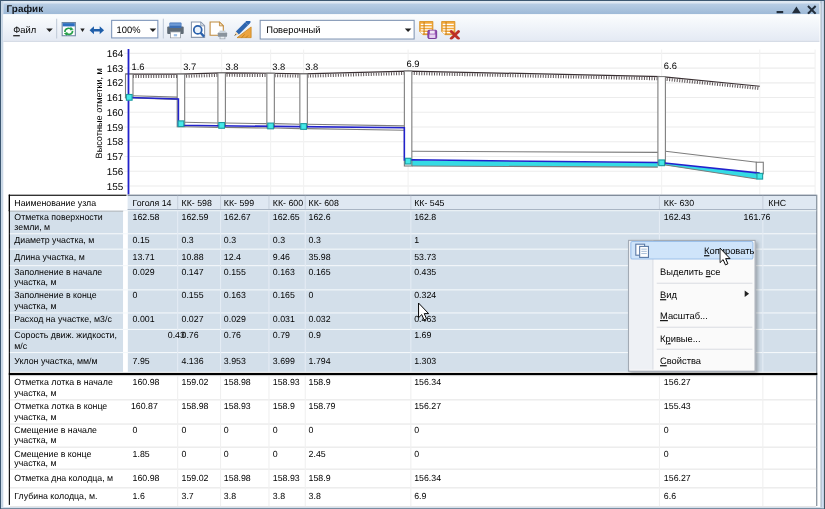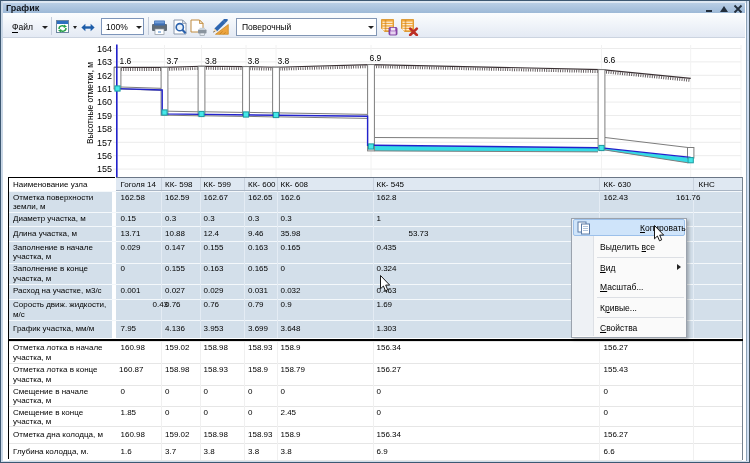--- a/index.html
+++ b/index.html
@@ -259,21 +259,21 @@
 <div class="t" style="left:203.5px;top:213.9px;">0.3</div>
 <div class="t" style="left:248px;top:213.9px;">0.3</div>
 <div class="t" style="left:280.5px;top:213.9px;">0.3</div>
 <div class="t" style="left:376.5px;top:213.9px;">1</div>
 <div class="t" style="left:13px;top:228.6px;line-height:9.8px;">Длина участка, м</div>
 <div class="t" style="left:120.5px;top:228.6px;">13.71</div>
 <div class="t" style="left:165px;top:228.6px;text-align:center;">10.88</div>
 <div class="t" style="left:203.5px;top:228.6px;">12.4</div>
 <div class="t" style="left:248px;top:228.6px;">9.46</div>
 <div class="t" style="left:280.5px;top:228.6px;">35.98</div>
-<div class="t" style="left:376.5px;top:228.6px;margin-left:32px;">53.73</div>
+<div class="t" style="left:376.5px;top:228.6px;">53.73</div>
 <div class="t" style="left:13px;top:242.5px;line-height:9.8px;">Заполнение в начале<br>участка, м</div>
 <div class="t" style="left:120.5px;top:242.5px;">0.029</div>
 <div class="t" style="left:165px;top:242.5px;">0.147</div>
 <div class="t" style="left:203.5px;top:242.5px;">0.155</div>
 <div class="t" style="left:248px;top:242.5px;">0.163</div>
 <div class="t" style="left:280.5px;top:242.5px;">0.165</div>
 <div class="t" style="left:376.5px;top:242.5px;">0.435</div>
 <div class="t" style="left:13px;top:264.0px;line-height:9.8px;">Заполнение в конце<br>участка, м</div>
 <div class="t" style="left:120.5px;top:264.0px;">0</div>
 <div class="t" style="left:165px;top:264.0px;">0.155</div>
@@ -288,26 +288,26 @@
 <div class="t" style="left:248px;top:286.1px;">0.031</div>
 <div class="t" style="left:280.5px;top:286.1px;">0.032</div>
 <div class="t" style="left:376.5px;top:286.1px;">0.463</div>
 <div class="t" style="left:13px;top:300.0px;line-height:9.8px;">Сорость движ. жидкости,<br>м/с</div>
 <div class="t" style="left:120.5px;top:300.0px;margin-left:32px;">0.43</div>
 <div class="t" style="left:165px;top:300.0px;">0.76</div>
 <div class="t" style="left:203.5px;top:300.0px;">0.76</div>
 <div class="t" style="left:248px;top:300.0px;">0.79</div>
 <div class="t" style="left:280.5px;top:300.0px;">0.9</div>
 <div class="t" style="left:376.5px;top:300.0px;">1.69</div>
-<div class="t" style="left:13px;top:324.1px;line-height:9.8px;">График участка, мм/м</div>
+<div class="t" style="left:13px;top:324.1px;line-height:9.8px;">Уклон участка, мм/м</div>
 <div class="t" style="left:120.5px;top:324.1px;">7.95</div>
 <div class="t" style="left:165px;top:324.1px;">4.136</div>
 <div class="t" style="left:203.5px;top:324.1px;">3.953</div>
 <div class="t" style="left:248px;top:324.1px;">3.699</div>
-<div class="t" style="left:280.5px;top:324.1px;">3.648</div>
+<div class="t" style="left:280.5px;top:324.1px;">1.794</div>
 <div class="t" style="left:376.5px;top:324.1px;">1.303</div>
 <div class="t" style="left:13px;top:343px;line-height:9.8px;">Отметка лотка в начале<br>участка, м</div>
 <div class="t" style="left:120.5px;top:343px;">160.98</div>
 <div class="t" style="left:165px;top:343px;">159.02</div>
 <div class="t" style="left:203.5px;top:343px;">158.98</div>
 <div class="t" style="left:248px;top:343px;">158.93</div>
 <div class="t" style="left:280.5px;top:343px;">158.9</div>
 <div class="t" style="left:376.5px;top:343px;">156.34</div>
 <div class="t" style="left:603.5px;top:343px;">156.27</div>
 <div class="t" style="left:13px;top:365px;line-height:9.8px;">Отметка лотка в конце<br>участка, м</div>

